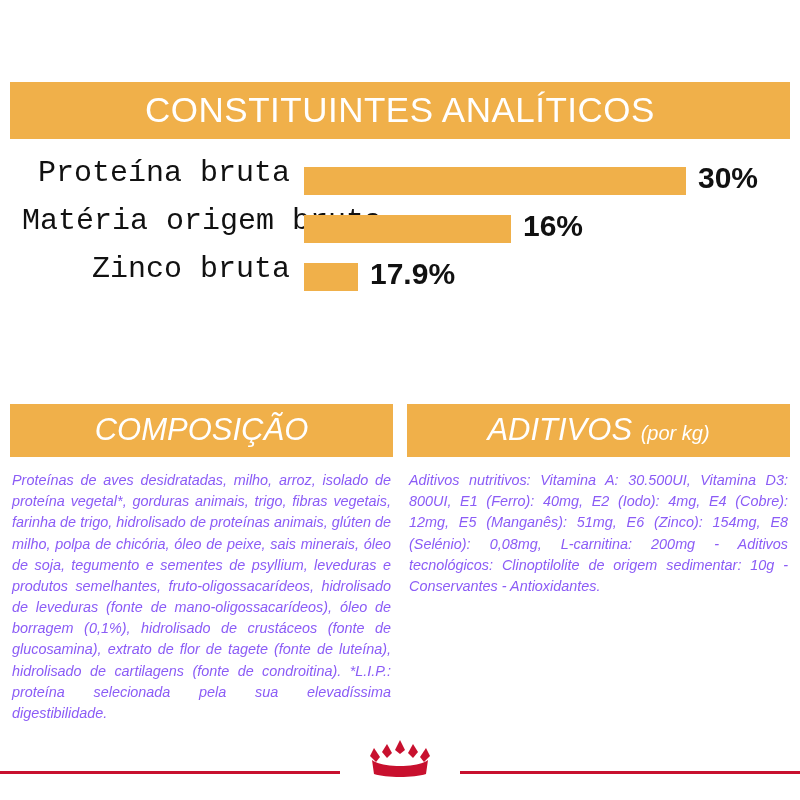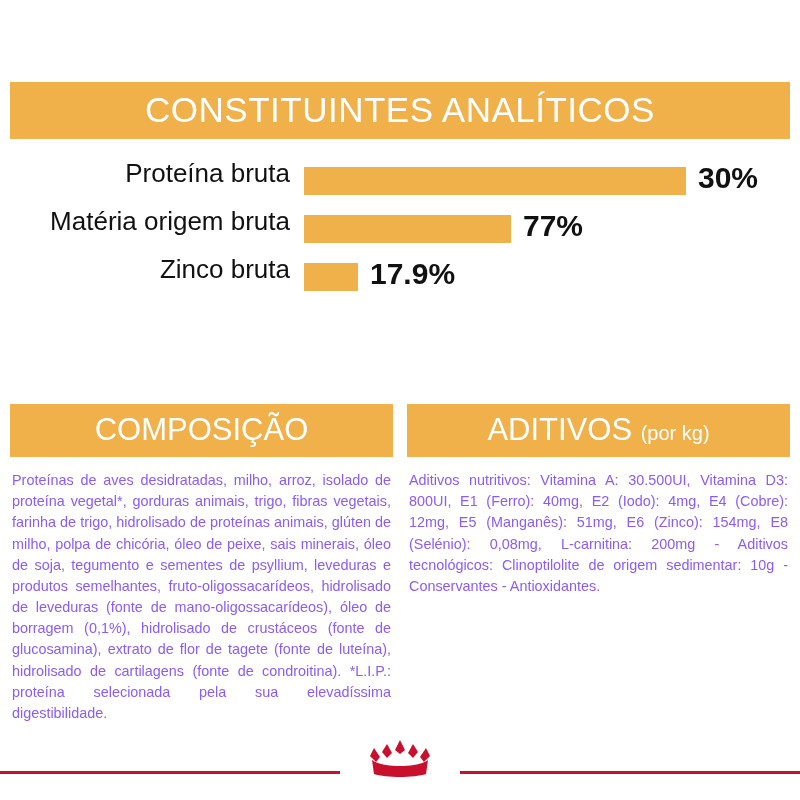--- a/index.html
+++ b/index.html
@@ -48,25 +48,26 @@
   }
   .nutrient-row {
     display: flex;
     align-items: center;
     height: 44px;
     margin-bottom: 4px;
   }
   .nutrient-label {
     width: 268px;
     text-align: right;
-    font-size: 26px;
+    font-size: 30px;
     line-height: 1;
     padding-right: 14px;
     white-space: nowrap;
     color: #111111;
+    font-family: Liberation Mono, monospace;
   }
   .bar-area {
     flex: 1;
     display: flex;
     align-items: flex-end;
     height: 100%;
   }
   .bar {
     background: #f0b04a;
     height: 28px;
@@ -80,20 +81,21 @@
   }
 
   
   .panels {
     position: absolute;
     top: 404px;
     left: 10px;
     width: 780px;
     display: flex;
     gap: 14px;
+    font-style: italic;
   }
   .panel {
     width: 383px;
   }
   .panel-head {
     background: #f0b04a;
     color: #ffffff;
     text-transform: uppercase;
     font-size: 31px;
     line-height: 1;
@@ -163,21 +165,21 @@
         <div class="bar-area">
           <div class="bar" style="width:382px;"></div>
           <div class="bar-value">30%</div>
         </div>
       </div>
 
       <div class="nutrient-row">
         <div class="nutrient-label">Matéria origem bruta</div>
         <div class="bar-area">
           <div class="bar" style="width:207px;"></div>
-          <div class="bar-value">77%</div>
+          <div class="bar-value">16%</div>
         </div>
       </div>
 
       <div class="nutrient-row">
         <div class="nutrient-label">Zinco bruta</div>
         <div class="bar-area">
           <div class="bar" style="width:54px;"></div>
           <div class="bar-value">17.9%</div>
         </div>
       </div>

